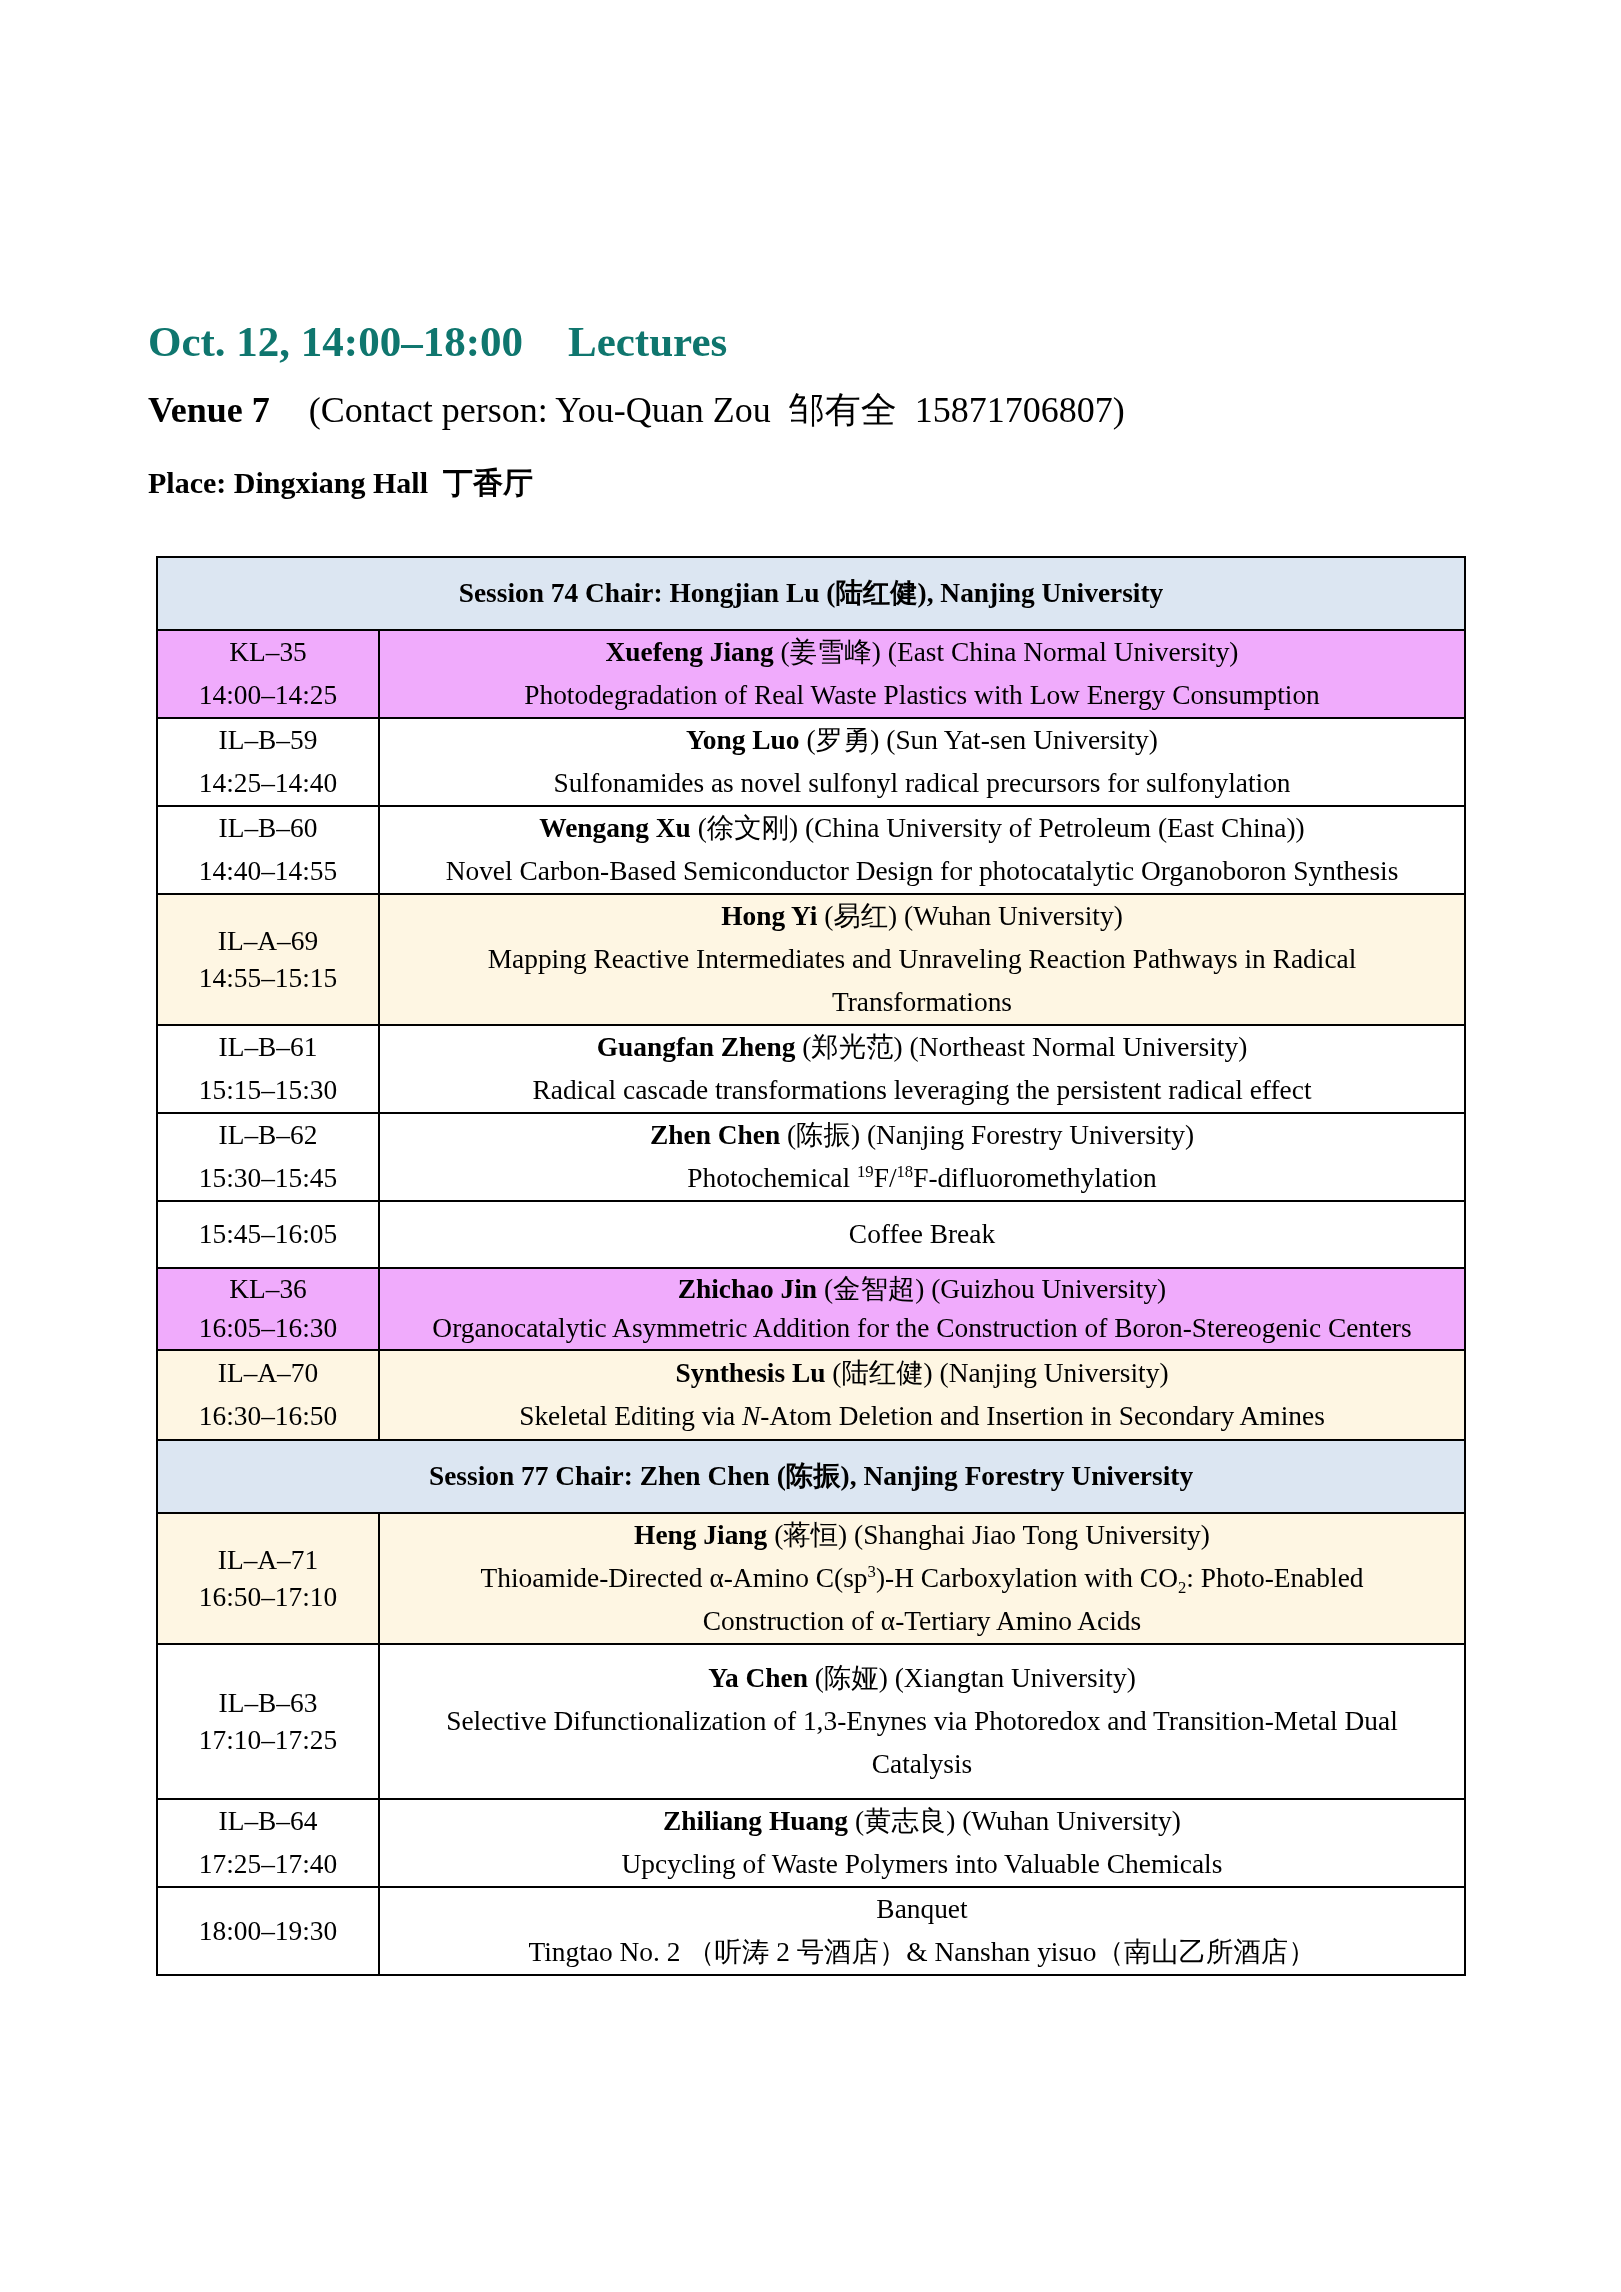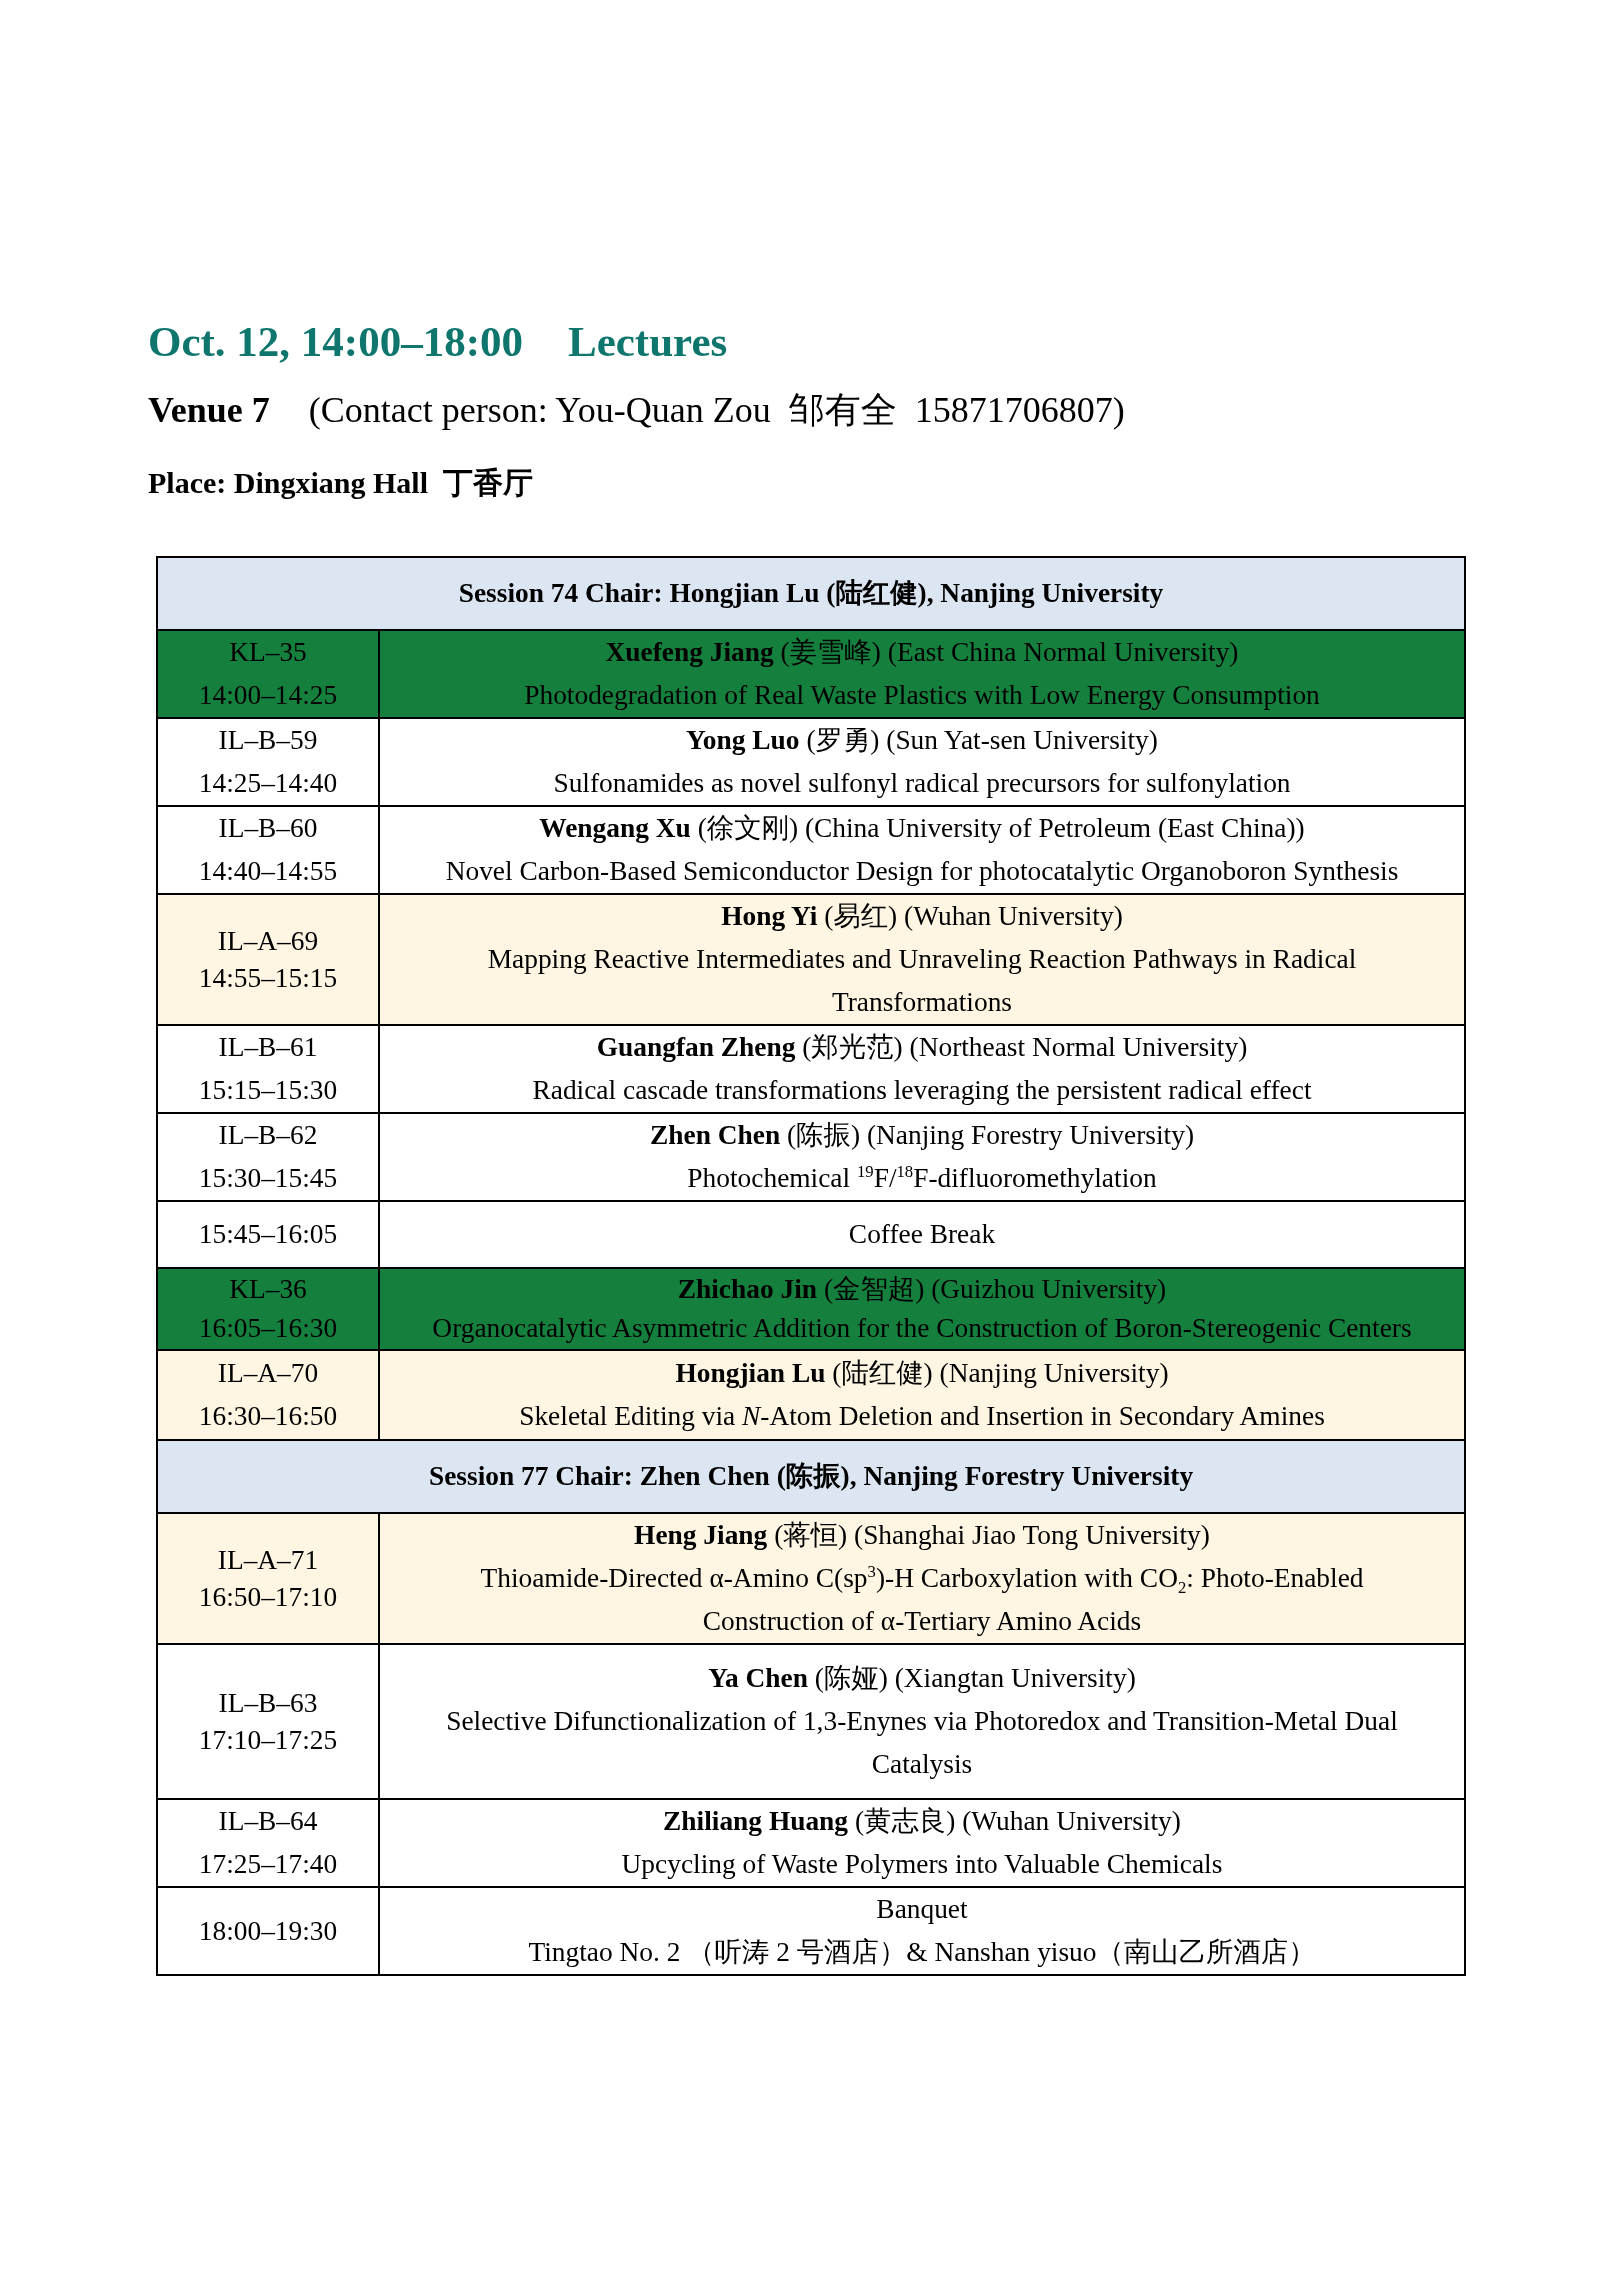--- a/index.html
+++ b/index.html
@@ -27,21 +27,21 @@
       position: absolute; left: 156px; top: 510px; width: 1310px;
       border-collapse: collapse; table-layout: fixed;
       font-size: 27.4px; line-height: 43px; margin-top: 46px;
     }
     table.schedule td {
       border: 2.9px solid #000; text-align: center; vertical-align: middle;
       padding: 0 5.9px;
     }
     col.c1 { width: 222px; }
     tr.session td { background: #DCE6F2; font-weight: bold; height: 71px; }
-    tr.kl td { background: #15803d; }
+    tr.kl td { background: #f0abfc; }
     tr.ila td { background: #FEF6E3; }
     tr.ilb td, tr.other td { background: #FFFFFF; }
     .speaker { font-weight: bold; }
     sup, sub { font-size: 16.7px; line-height: 0; }
   </style>
 </head>
 <body>
 
 <div class="title"><span>Oct. 12, 14:00–18:00</span><span class="gap"></span><span>Lectures</span></div>
 
@@ -134,21 +134,21 @@
           <div><span class="speaker">Zhichao Jin</span> <span>(金智超)</span> <span>(Guizhou University)</span></div>
           <div>Organocatalytic Asymmetric Addition for the Construction of Boron-Stereogenic Centers</div>
         </td>
     </tr>
     <tr class="ila" style="height:90px">
       <td>
           <div>IL–A–70</div>
           <div>16:30–16:50</div>
         </td>
       <td>
-          <div><span class="speaker">Hongjian Lu</span> <span>(陆红健)</span> <span>(Nanjing University)</span></div>
+          <div><span class="speaker">Synthesis Lu</span> <span>(陆红健)</span> <span>(Nanjing University)</span></div>
           <div><span>Skeletal Editing via </span><i>N</i><span>-Atom Deletion and Insertion in Secondary Amines</span></div>
         </td>
     </tr>
 
     <tr class="session">
       <td colspan="2" style="height:71px">Session 77 Chair: Zhen Chen (陈振), Nanjing Forestry University</td>
     </tr>
     <tr class="ila" style="height:129px">
       <td>
           <div style="line-height:37px">IL–A–71</div>

